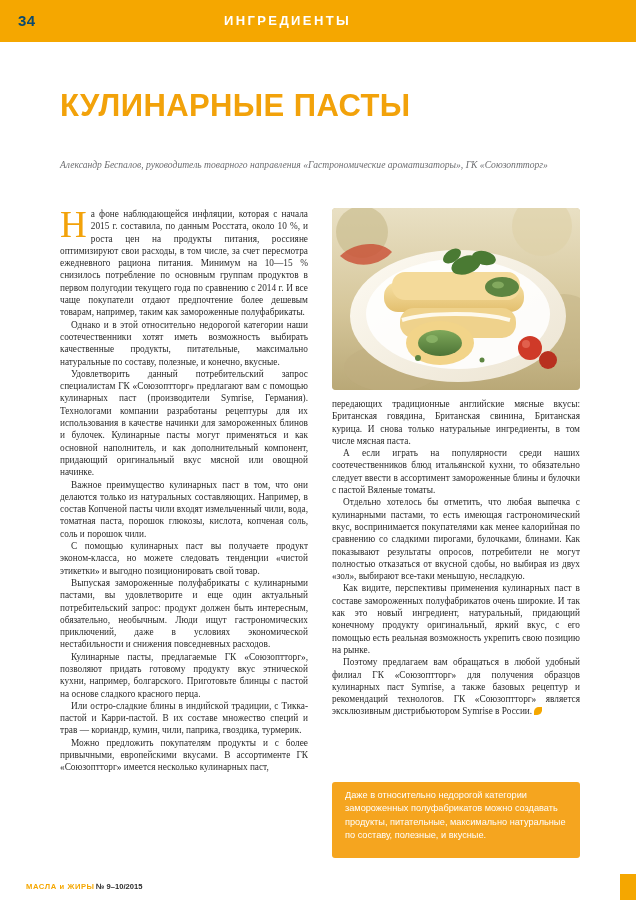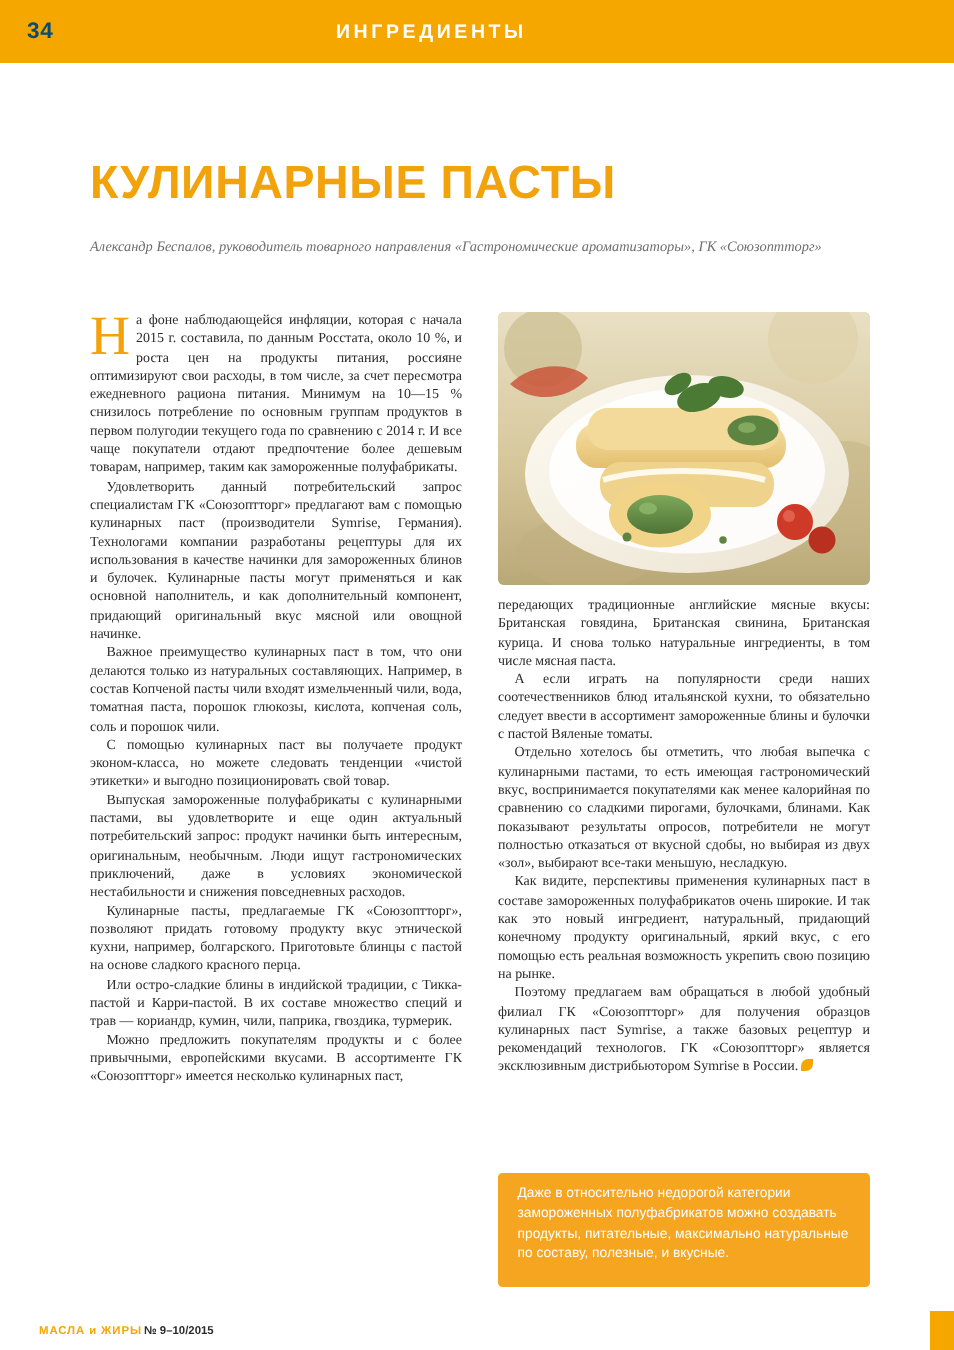--- a/index.html
+++ b/index.html
@@ -46,21 +46,21 @@
     color: #ffffff;
     font-size: 13px;
     font-weight: bold;
     letter-spacing: 2.4px;
     padding-left: 28px;
   }
 
   
   .title {
     position: absolute;
-    left: 60px; top: 104px;
+    left: 60px; top: 88px;
     width: 520px;
     color: #f2a20a;
     font-size: 31px;
     font-weight: bold;
     letter-spacing: .4px;
   }
 
   
   .byline {
     position: absolute;
@@ -232,24 +232,25 @@
 
     <circle cx="86" cy="150" r="3" fill="#5d8541"></circle>
     <circle cx="150" cy="152" r="2.5" fill="#5d8541"></circle>
   </svg>
 </div>
 
 <div class="col col-left">
   <p class="first">
     <span class="dropcap">Н</span><span>а фоне наблюдающейся инфляции, которая с начала 2015 г. составила, по данным Росстата, около 10 %, и роста цен на продукты питания, россияне оптимизируют свои расходы, в том числе, за счет пересмотра ежедневного рациона питания. Минимум на 10—15 % снизилось потребление по основным группам продуктов в первом полугодии текущего года по сравнению с 2014 г. И все чаще покупатели отдают предпочтение более дешевым товарам, например, таким как замороженные полуфабрикаты.</span>
   </p>
+  <p><span>Однако и в этой относительно недорогой категории наши соотечественники хотят иметь возможность выбирать качественные продукты, питательные, максимально натуральные по составу, полезные, и конечно, вкусные.</span></p>
   <p><span>Удовлетворить данный потребительский запрос специалистам ГК «Союзоптторг» предлагают вам с помощью кулинарных паст (производители Symrise, Германия). Технологами компании разработаны рецептуры для их использования в качестве начинки для замороженных блинов и булочек. Кулинарные пасты могут применяться и как основной наполнитель, и как дополнительный компонент, придающий оригинальный вкус мясной или овощной начинке.</span></p>
   <p><span>Важное преимущество кулинарных паст в том, что они делаются только из натуральных составляющих. Например, в состав Копченой пасты чили входят измельченный чили, вода, томатная паста, порошок глюкозы, кислота, копченая соль, соль и порошок чили.</span></p>
   <p><span>С помощью кулинарных паст вы получаете продукт эконом-класса, но можете следовать тенденции «чистой этикетки» и выгодно позиционировать свой товар.</span></p>
-  <p><span>Выпуская замороженные полуфабрикаты с кулинарными пастами, вы удовлетворите и еще один актуальный потребительский запрос: продукт начинки быть интересным, оригинальным, необычным. Люди ищут гастрономических приключений, даже в условиях экономической нестабильности и снижения повседневных расходов.</span></p>
+  <p><span>Выпуская замороженные полуфабрикаты с кулинарными пастами, вы удовлетворите и еще один актуальный потребительский запрос: продукт должен быть интересным, обязательно, необычным. Люди ищут гастрономических приключений, даже в условиях экономической нестабильности и снижения повседневных расходов.</span></p>
   <p><span>Кулинарные пасты, предлагаемые ГК «Союзоптторг», позволяют придать готовому продукту вкус этнической кухни, например, болгарского. Приготовьте блинцы с пастой на основе сладкого красного перца.</span></p>
   <p><span>Или остро-сладкие блины в индийской традиции, с Тикка-пастой и Карри-пастой. В их составе множество специй и трав — кориандр, кумин, чили, паприка, гвоздика, турмерик.</span></p>
   <p><span>Можно предложить покупателям продукты и с более привычными, европейскими вкусами. В ассортименте ГК «Союзоптторг» имеется несколько кулинарных паст,</span></p>
 </div>
 
 <div class="col col-right">
   <p class="first"><span>передающих традиционные английские мясные вкусы: Британская говядина, Британская свинина, Британская курица. И снова только натуральные ингредиенты, в том числе мясная паста.</span></p>
   <p><span>А если играть на популярности среди наших соотечественников блюд итальянской кухни, то обязательно следует ввести в ассортимент замороженные блины и булочки с пастой Вяленые томаты.</span></p>
   <p><span>Отдельно хотелось бы отметить, что любая выпечка с кулинарными пастами, то есть имеющая гастрономический вкус, воспринимается покупателями как менее калорийная по сравнению со сладкими пирогами, булочками, блинами. Как показывают результаты опросов, потребители не могут полностью отказаться от вкусной сдобы, но выбирая из двух «зол», выбирают все-таки меньшую, несладкую.</span></p>
   <p><span>Как видите, перспективы применения кулинарных паст в составе замороженных полуфабрикатов очень широкие. И так как это новый ингредиент, натуральный, придающий конечному продукту оригинальный, яркий вкус, с его помощью есть реальная возможность укрепить свою позицию на рынке.</span></p>

